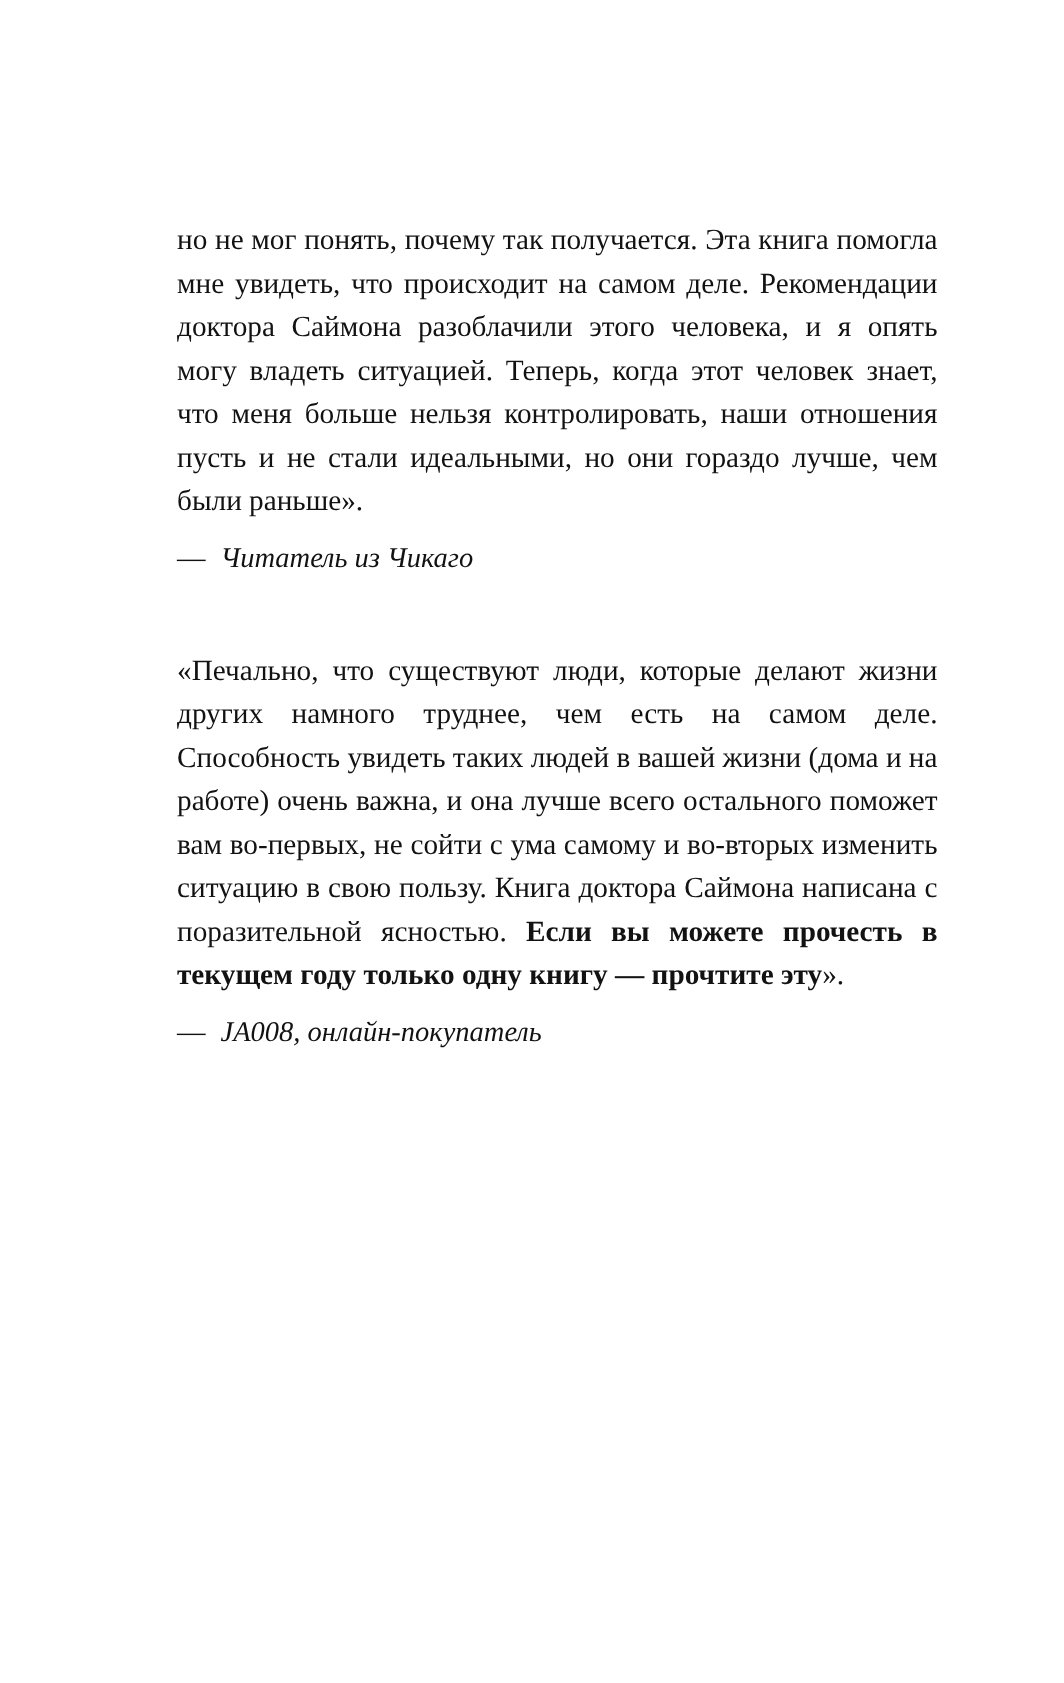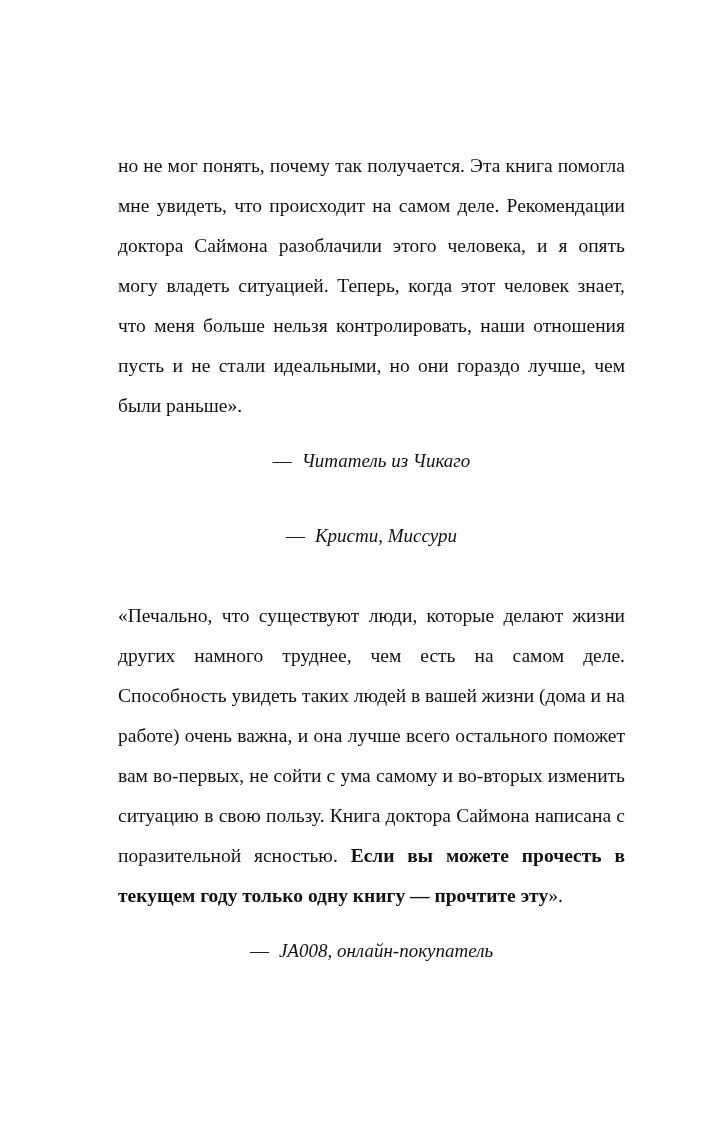--- a/index.html
+++ b/index.html
@@ -15,50 +15,49 @@
     background: #ffffff;
     box-sizing: border-box;
     padding: 146px 84px 0 118px;
     font-family: "Liberation Serif", "DejaVu Serif", serif;
     color: #121212;
     overflow: hidden;
   }
   .para {
     margin: 0;
     font-size: 19.5px;
-    line-height: 40px;
+    line-height: 29px;
     text-align: justify;
     text-justify: inter-word;
     hyphens: auto;
     -webkit-hyphens: auto;
   }
   .para b {
     font-weight: bold;
   }
   .attribution {
-    margin: 20px 0 46px 0;
+    margin: 9px 0 46px 0;
     font-size: 19px;
     line-height: 29px;
-    text-align: center;
+    text-align: left;
     font-style: italic;
   }
   .attribution .dash {
     font-style: normal;
     padding-right: 10px;
   }
 </style>
 </head>
 <body>
 
 <div class="book-page">
 
   <p class="para"><span>но не мог понять, почему так получается. Эта книга помогла мне увидеть, что происходит на самом деле. Рекомендации доктора Саймона разоблачили этого человека, и я опять могу владеть ситуацией. Теперь, когда этот человек знает, что меня больше нельзя контролировать, наши отношения пусть и не стали идеальными, но они гораздо лучше, чем были раньше».</span></p>
 
   <p class="attribution"><span class="dash">—</span><span>Читатель из Чикаго</span></p>
 
 
-  <p class="attribution"><span class="dash">—</span><span>Кристи, Миссури</span></p>
 
   <p class="para"><span>«Печально, что существуют люди, которые делают жизни других намного труднее, чем есть на самом деле. Способность увидеть таких людей в вашей жизни (дома и на работе) очень важна, и она лучше всего остального поможет вам во-первых, не сойти с ума самому и во-вторых изменить ситуацию в свою пользу. Книга доктора Саймона написана с поразительной ясностью. </span><b>Если вы можете прочесть в текущем году только одну книгу — прочтите эту</b><span>».</span></p>
 
   <p class="attribution"><span class="dash">—</span><span>JA008, онлайн-покупатель</span></p>
 
 </div>
 
 </body></html>

